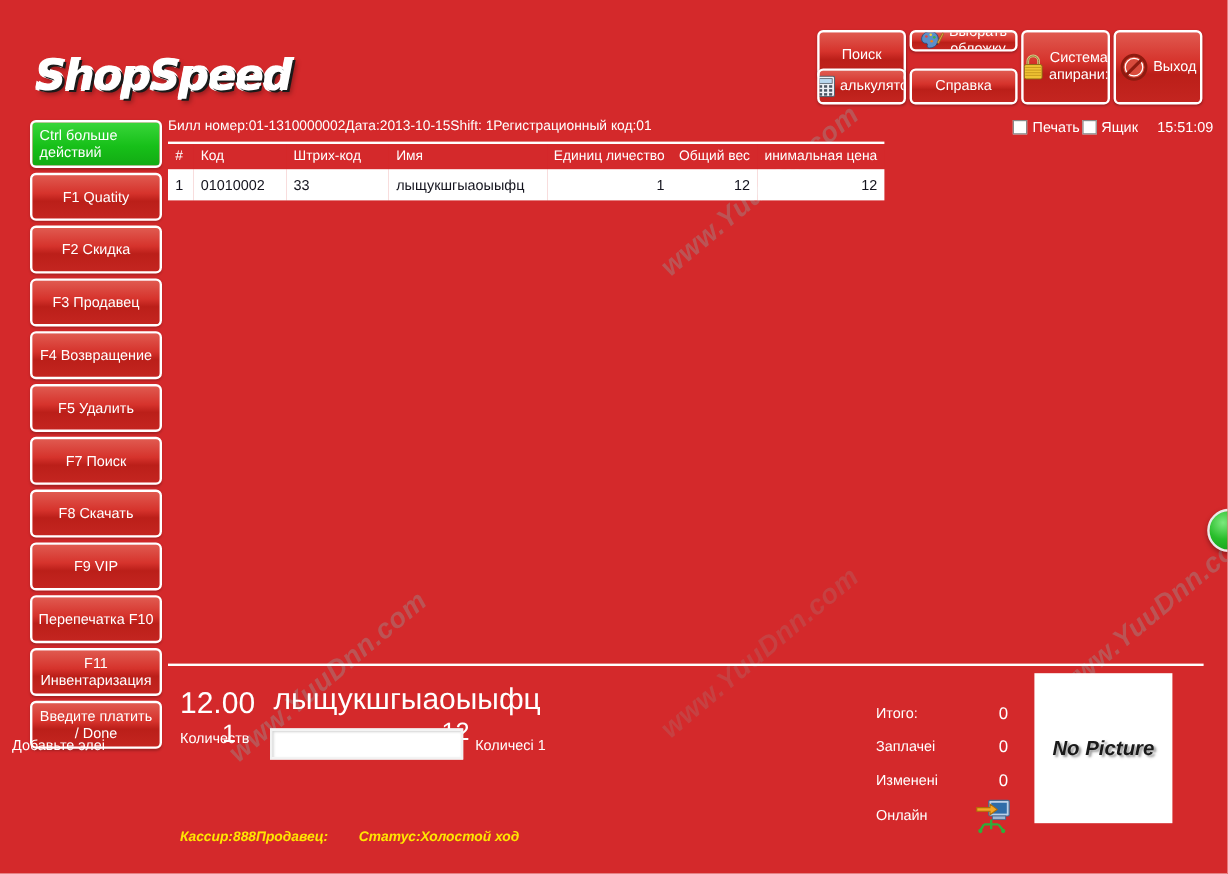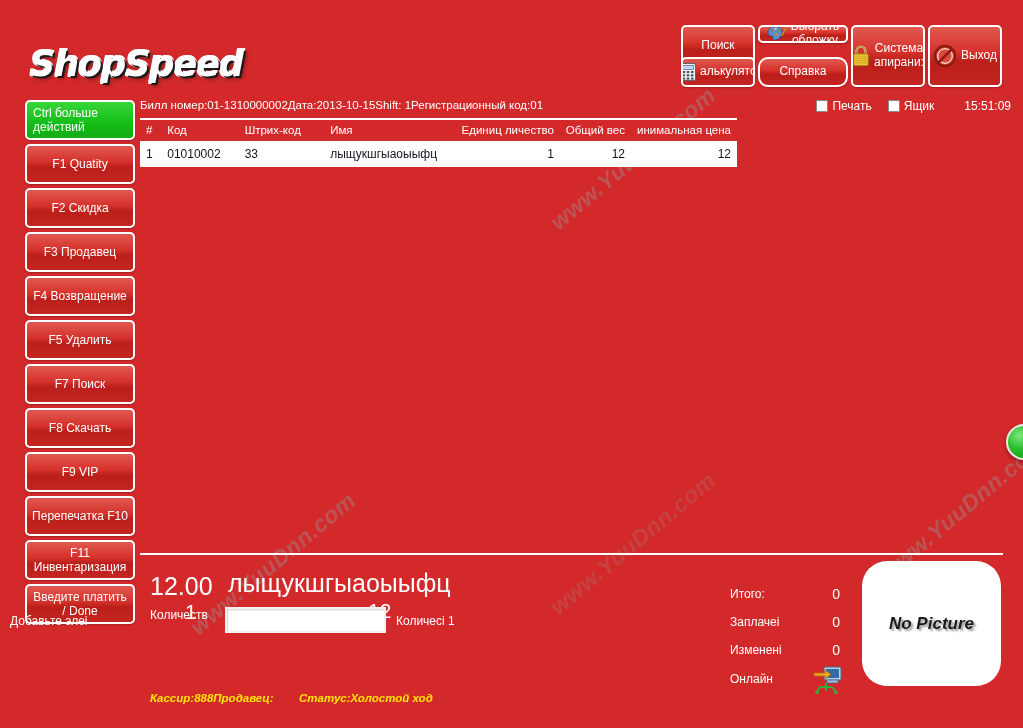--- a/index.html
+++ b/index.html
@@ -96,21 +96,21 @@
 
   
   .billbar {
     position: absolute; left: 140px; top: 99px;
     color: #ffffff; font-size: 11.5px; white-space: nowrap;
   }
 
   
   .topright-opts {
     position: absolute; right: 12px; top: 99px;
-    display: flex; align-items: center; gap: 16px;
+    display: flex; align-items: center; gap: 2px;
     color: #fff; font-size: 12px;
   }
   .cbox {
     display: inline-flex; align-items: center; gap: 4px; cursor: pointer;
   }
   .cbox i {
     width: 12px; height: 12px; background: #fff;
     border: 1px solid #8a8a8a; display: inline-block;
   }
   .clock { margin-left: 14px; font-size: 12px; }
@@ -171,23 +171,23 @@
     color: #ffe600; font-size: 11.5px; font-style: italic; font-weight: bold;
     white-space: pre;
   }
   .tot-lbl { position: absolute; left: 730px; color:#fff; font-size: 12px; }
   .tot-val { position: absolute; left: 826px; color:#fff; font-size: 14px; text-align: right; width: 14px; }
 
   .online-lbl { position: absolute; left: 730px; top: 672px; color:#fff; font-size: 12px; }
 
   .nopic {
     position: absolute; left: 862px; top: 561px;
-    width: 139px; height: 125px;
+    width: 115px; height: 125px;
     background: #ffffff;
-    display: flex; align-items: center; justify-content: center; border-radius: 25px;
+    display: flex; align-items: center; justify-content: center;
   }
   .nopic span {
     font-size: 17px; font-style: italic; font-weight: bold;
     color: #1a1a1a;
     text-shadow: 2px 2px 2px rgba(120,120,120,0.75);
   }
 
   
   .green-orb {
     position: absolute; left: 1006px; top: 424px;
@@ -246,21 +246,21 @@
         <circle cx="11.6" cy="6.1" r="1.1" fill="#3fae4a"></circle>
         <circle cx="9.4" cy="9.4" r="1.1" fill="#f07f1a"></circle>
         <path d="M14 10.5 L18.5 2.2 L19.6 3 L15.2 11.4 Z" fill="#e0a63c" stroke="#8a6420" stroke-width="0.6"></path>
         <path d="M13.6 11.1 L14.9 11.9 L13.1 12.6 Z" fill="#3b3b3b"></path>
       </svg>
     </span>
     <span class="tr-label">Выбрать
 обложку</span>
   </div>
 
-  <div class="btn tr-btn" style="left:758px; top:57px; width:90px; height:30px;border-radius:10px;">
+  <div class="btn tr-btn" style="left:758px; top:57px; width:90px; height:30px;">
     <span class="tr-label">Справка</span>
   </div>
 
   <div class="btn tr-btn" style="left:851px; top:25px; width:74px; height:62px;">
     <span class="tr-ico">
       <svg width="18" height="22" viewBox="0 0 18 22">
         <path d="M4.5 9 V6.2 C4.5 3.6 6.5 1.6 9 1.6 C11.5 1.6 13.5 3.6 13.5 6.2 V9" fill="none" stroke="#d8c98a" stroke-width="2.2"></path>
         <path d="M4.5 9 V6.2 C4.5 3.6 6.5 1.6 9 1.6 C11.5 1.6 13.5 3.6 13.5 6.2 V9" fill="none" stroke="#8a7321" stroke-width="0.7"></path>
         <rect x="1.6" y="8.8" width="14.8" height="12" rx="1.5" fill="#f0c434" stroke="#8a6a15" stroke-width="0.8"></rect>
         <g stroke="#c79a1c" stroke-width="0.8">

